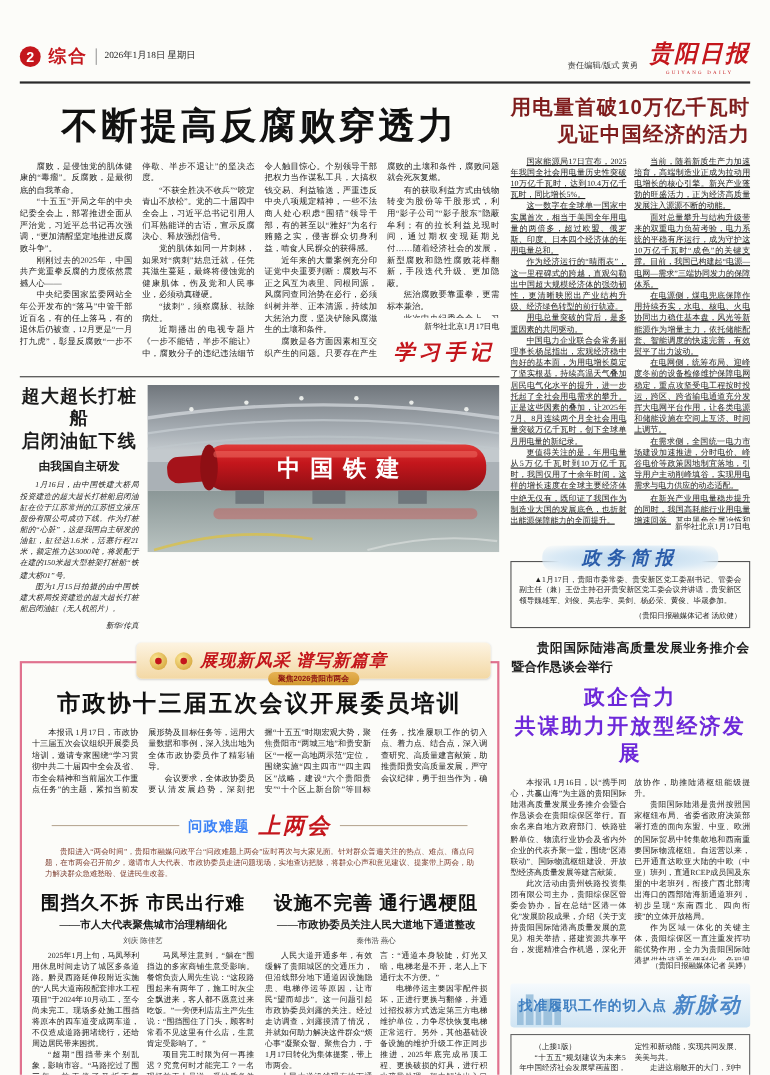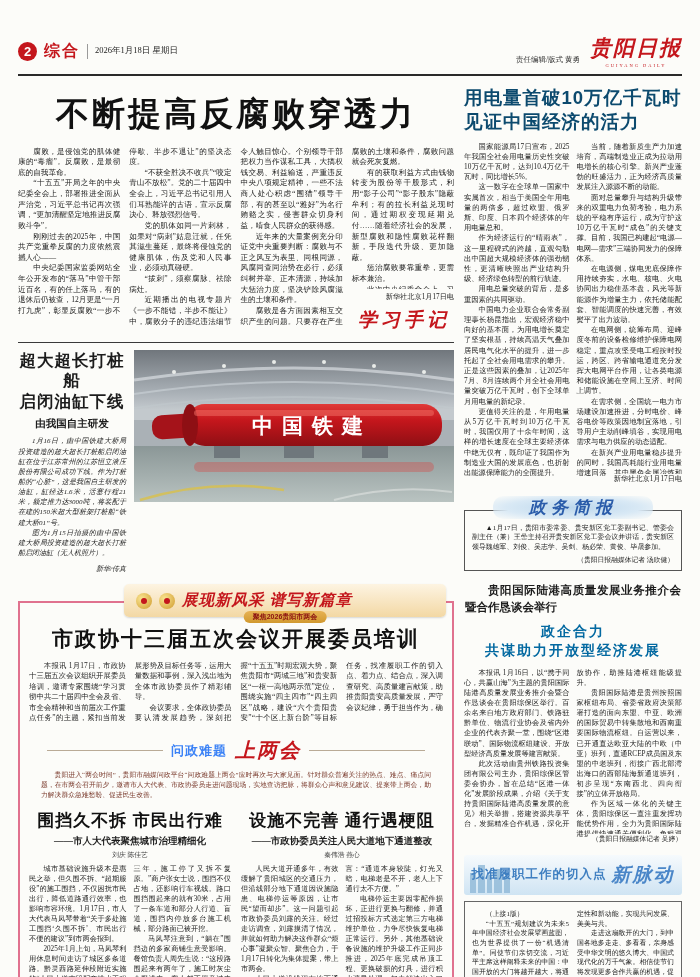--- a/index.html
+++ b/index.html
@@ -65,31 +65,31 @@
   .wz-prefix{color:#3b82f6;font:bold 13px "Liberation Sans",sans-serif;letter-spacing:1px;}
   .wz-suffix{color:#c4161c;font:bold italic 20px "Liberation Serif",serif;letter-spacing:2px;}
   .wz-intro{font-size:6.8px;color:#79392b;line-height:1.5;text-align:justify;margin:0 12px 8px;text-indent:2em;}
   .sub-row{display:flex;gap:10px;}
   .sub-art{flex:1;min-width:0;}
   .sub-h{font-size:17px;font-weight:900;text-align:center;letter-spacing:1px;color:#111;}
   .sub-sub{font-size:9.5px;font-weight:bold;text-align:center;margin:3px 0 2px;}
   .sub-byline{font-size:6.8px;text-align:center;color:#444;margin-bottom:4px;}
   .cols2-sub{column-count:2;column-gap:7px;font-size:7.2px;height:196px;overflow:hidden;column-fill:auto;}
   
-  .elec-h{font-size:18.5px;font-weight:900;text-align:left;line-height:1.3;letter-spacing:1px;margin:2px 0 8px;color:#0c4a6e;}
-  .elec-wrap{position:relative;}
+  .elec-h{font-size:18.5px;font-weight:900;text-align:right;line-height:1.3;letter-spacing:1px;margin:2px 0 8px;color:#7f1d1d;}
+  .elec-wrap{position:relative;text-decoration:underline;}
   .cols2-elec{column-count:2;column-gap:7px;font-size:7.3px;height:344px;overflow:hidden;column-fill:auto;}
   .elec-dateline{position:absolute;right:0;bottom:2px;background:#fcfcf9;font-size:7.2px;padding-left:4px;}
   .brief-title{position:relative;z-index:2;width:160px;margin:10px auto -9px;text-align:center;
     background:radial-gradient(ellipse at center,#bcd7ec 0%,#d9e9f5 60%,rgba(217,233,245,0) 100%);
     border-radius:10px;color:#2a5caa;font:bold italic 17px "Liberation Serif",serif;letter-spacing:5px;}
   .brief-box{border:1.2px solid #555;padding:12px 7px 5px;font-size:6.9px;}
   .brief-credit{font-size:6.8px;text-align:right;margin-top:3px;}
   .port-kicker{font-size:11.5px;font-weight:bold;line-height:1.55;margin:11px 1px 5px;text-indent:2em;text-align:justify;}
-  .port-h{font-size:14px;font-weight:900;text-align:center;line-height:1.35;letter-spacing:2px;margin-bottom:8px;color:#0369a1;}
+  .port-h{font-size:19px;font-weight:900;text-align:center;line-height:1.35;letter-spacing:2px;margin-bottom:8px;color:#6d28d9;}
   .port-wrap{position:relative;}
   .cols2-port{column-count:2;column-gap:7px;font-size:7.2px;height:178px;overflow:hidden;column-fill:auto;}
   .port-credit{position:absolute;right:0;bottom:2px;background:#fcfcf9;font-size:6.8px;padding-left:4px;}
   .pulse-banner{height:40px;margin:9px 0 6px;background:linear-gradient(180deg,#f6fafd,#cfe4f3);
     border-radius:3px;display:flex;align-items:center;justify-content:center;gap:5px;position:relative;overflow:hidden;}
   .pulse-sky{position:absolute;left:4px;bottom:2px;opacity:.8;}
   .pulse-main{font:bold 12.5px "Liberation Sans",sans-serif;color:#3f7fc1;letter-spacing:1px;position:relative;}
   .pulse-script{font:bold italic 19px "Liberation Serif",serif;color:#4a86c8;letter-spacing:2px;position:relative;}
   .cont-box{border:1px solid #666;padding:7px;}
   .cols2-cont{column-count:2;column-gap:8px;font-size:6.9px;height:78px;overflow:hidden;column-fill:auto;}
@@ -228,21 +228,20 @@
           <span class="wz-line"></span>
         </div>
         <p class="wz-intro">贵阳进入“两会时间”，贵阳市融媒问政平台“问政难题上两会”应时再次与大家见面。针对群众普遍关注的热点、难点、痛点问题，在市两会召开前夕，邀请市人大代表、市政协委员走进问题现场，实地查访把脉，将群众心声和意见建议、提案带上两会，助力解决群众急难愁盼、促进民生改善。</p>
 
         <div class="sub-row">
           <div class="sub-art">
             <h3 class="sub-h">围挡久不拆 市民出行难</h3>
             <div class="sub-sub">——市人大代表聚焦城市治理精细化</div>
             <div class="sub-byline">刘庆 陈佳艺</div>
             <div class="cols2-sub jtxt">
-                <p class="para">城市基础设施升级本是惠民之举，但久围不拆、“超期服役”的施工围挡，不仅困扰市民出行，降低道路通行效率，也影响市容环境。1月17日，市人大代表马凤琴带着“关于多处施工围挡‘久围不拆’、市民出行不便的建议”到市两会报到。</p>
                 <p class="para">2025年1月上旬，马凤琴利用休息时间走访了城区多条道路。黔灵西路延伸段附近实施的“人民大道南段配套排水工程项目”于2024年10月动工，至今尚未完工。现场多处施工围挡将原本的四车道变成两车道，不仅造成道路拥堵绕行，还给周边居民带来困扰。</p>
                 <p class="para">“超期”围挡带来个别乱象，影响市容。“马路挖过了围三年，施工停了又拆不复原。”商户张女士说，围挡不仅占地，还影响行车视线。路口围挡围起来的就有30米，占用了一条车道和部分人行道、盲道，围挡内停放多台施工机械，部分路面已被开挖。</p>
                 <p class="para">马凤琴注意到，“躺在”围挡边的多家商铺生意受影响。餐馆负责人周先生说：“这段路围起来有两年了，施工时灰尘全飘进来，客人都不愿意过来吃饭。”一旁便利店店主严先生说：“围挡围住了门头，顾客时常看不见这里有什么店，生意肯定受影响了。”</p>
                 <p class="para">项目完工时限为何一再推迟？究竟何时才能完工？一名现场施工人员说，受地质条件复杂、管线迁改等因素影响，工期多次延期，目前正在围挡作业，后续正常推进施工，工期也有相应顺延。</p>
               </div>
           </div>
           <div class="sub-art">
             <h3 class="sub-h">设施不完善 通行遇梗阻</h3>
             <div class="sub-sub">——市政协委员关注人民大道地下通道整改</div>
             <div class="sub-byline">秦伟浩 燕心</div>

